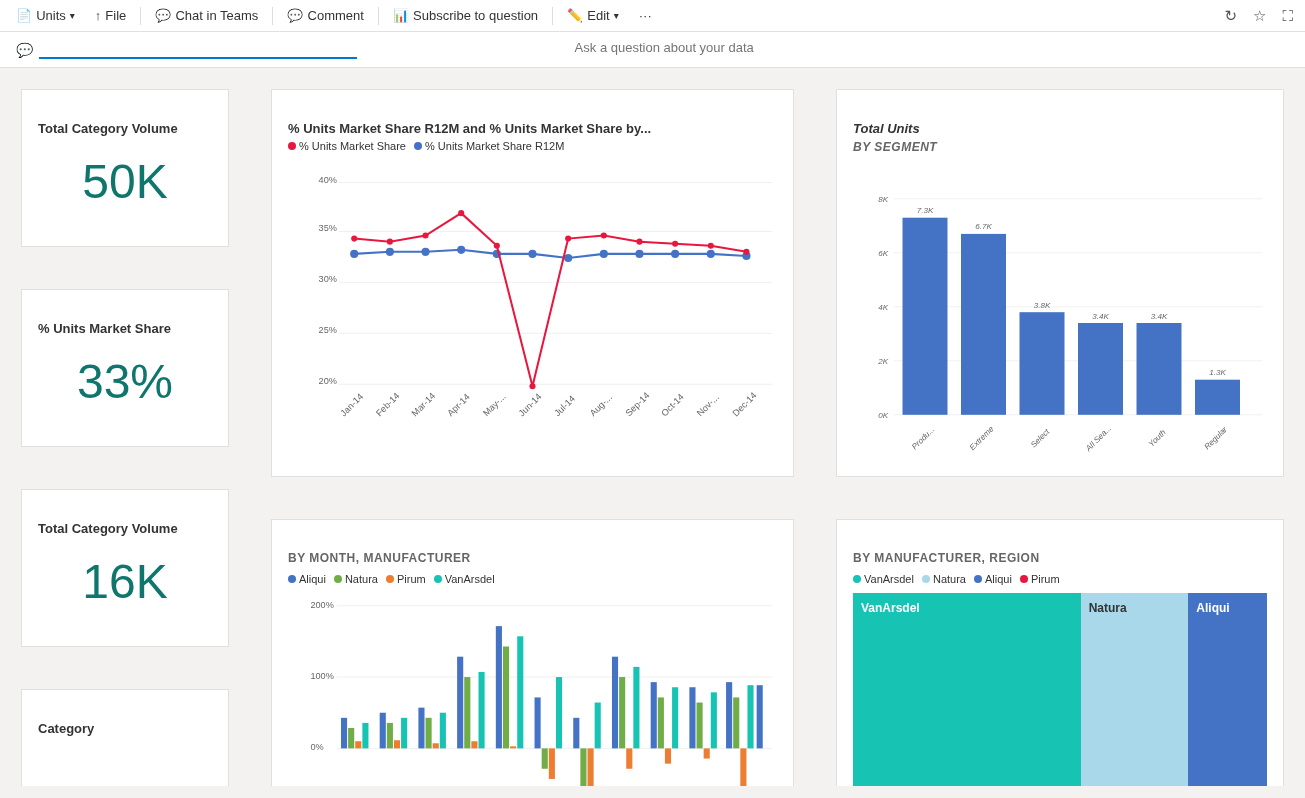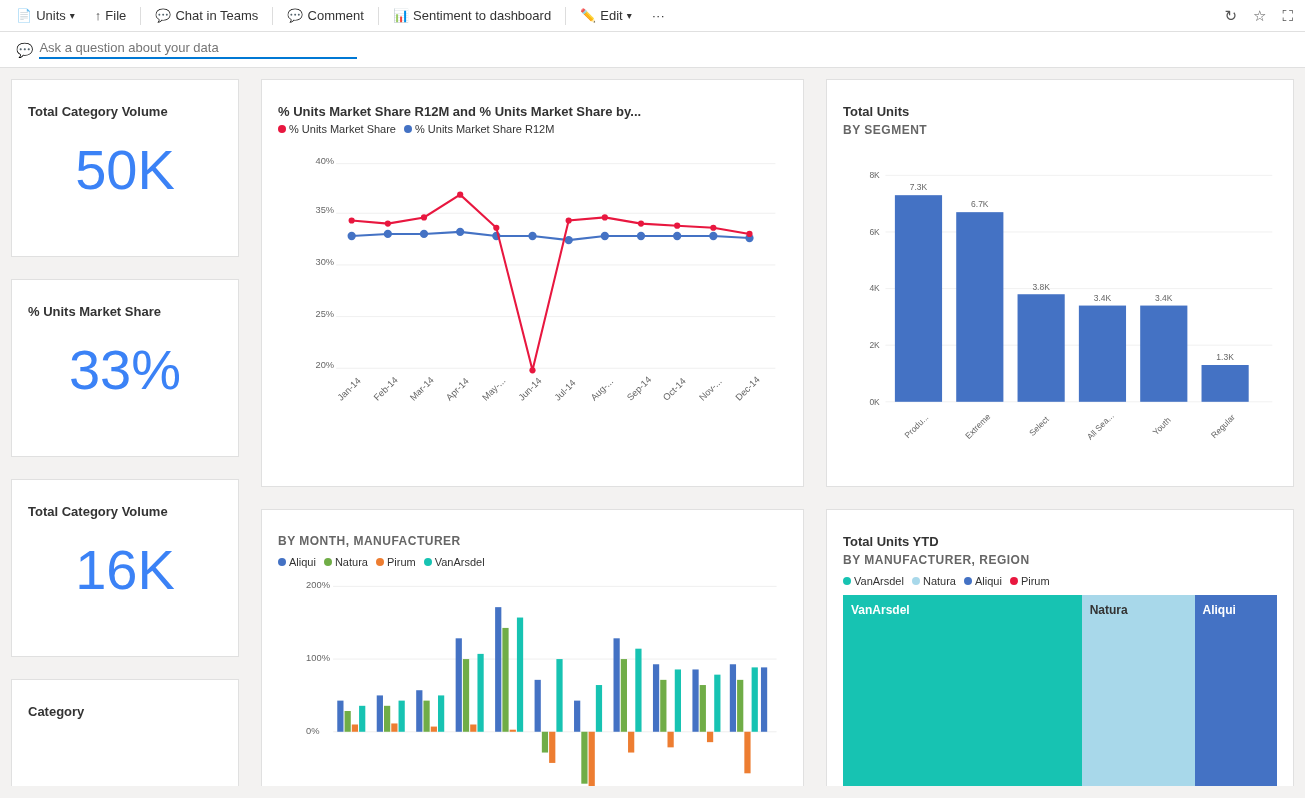--- a/index.html
+++ b/index.html
@@ -36,28 +36,28 @@
       grid-template-columns: 250px 1fr 490px;
       grid-template-rows: 430px 370px;
       gap: 0;
       height: calc(798px - 32px - 48px);
       background: #f3f2f1;
     }
 
     .card {
       background: #fff;
       border: 1px solid #e0e0e0;
-      margin: 11px;
-      padding: 24px 16px;
+      margin: 21px;
+      padding: 31px 16px;
       overflow: hidden;
     }
 
     .card-title { font-size: 13px; font-weight: 600; color: #333; margin-bottom: 4px; }
     .card-subtitle { font-size: 12px; font-weight: 600; color: #666; text-transform: uppercase; letter-spacing: 0.5px; margin-bottom: 8px; }
-    .big-number { font-size: 56px; font-weight: 300; color: #3b82f6; line-height: 1.1; margin-top: 20px; text-align: center; }
+    .big-number { font-size: 48px; font-weight: 300; color: #0f766e; line-height: 1.1; margin-top: 20px; text-align: center; }
 
     
     .legend { display: flex; flex-wrap: wrap; gap: 8px; margin-bottom: 8px; font-size: 11px; }
     .legend-item { display: flex; align-items: center; gap: 3px; }
     .legend-dot { width: 8px; height: 8px; border-radius: 50%; display: inline-block; }
 
     
     svg { overflow: visible; }
 
     
@@ -82,42 +82,42 @@
     <span>Chat in Teams</span>
   </div>
   <div class="toolbar-sep"></div>
   <div class="toolbar-item">
     <span>💬</span>
     <span>Comment</span>
   </div>
   <div class="toolbar-sep"></div>
   <div class="toolbar-item">
     <span>📊</span>
-    <span>Sentiment to dashboard</span>
+    <span>Subscribe to question</span>
   </div>
   <div class="toolbar-sep"></div>
   <div class="toolbar-item">
     <span>✏️</span>
     <span>Edit</span>
     <span style="font-size:10px;">▾</span>
   </div>
   <div class="toolbar-item">
     <span>···</span>
   </div>
   <div class="toolbar-right">
     <span class="icon-btn">↻</span>
     <span class="icon-btn">☆</span>
     <span class="icon-btn">⛶</span>
   </div>
 </div>
 
 <div class="qna-bar">
   <span style="color:#0078d4; font-size:14px;">💬</span>
   <div style="flex:1;">
-    <input type="text" style="width: 100%; border: none; outline: none; font-size: 13px;" placeholder="Ask a question about your data">
+    <input type="text" style="width: 100%; border: none; outline: none; font-size: 13px; text-align: center;" placeholder="Ask a question about your data">
     <div class="qna-underline"></div>
   </div>
 </div>
 
 <div class="dashboard">
 
   <div style="grid-column:1; grid-row:1/3; display:flex; flex-direction:column; gap:0;">
 
     <div class="card" style="flex:1;">
       <div class="card-title">Total Category Volume</div>
@@ -203,21 +203,21 @@
       <text x="230" y="250" class="axis-label" transform="rotate(-45,230,250)">Jun-14</text>
       <text x="265" y="250" class="axis-label" transform="rotate(-45,265,250)">Jul-14</text>
       <text x="300" y="250" class="axis-label" transform="rotate(-45,300,250)">Aug-...</text>
       <text x="335" y="250" class="axis-label" transform="rotate(-45,335,250)">Sep-14</text>
       <text x="370" y="250" class="axis-label" transform="rotate(-45,370,250)">Oct-14</text>
       <text x="405" y="250" class="axis-label" transform="rotate(-45,405,250)">Nov-...</text>
       <text x="440" y="250" class="axis-label" transform="rotate(-45,440,250)">Dec-14</text>
     </svg>
   </div>
 
-  <div class="card" style="grid-column:3; grid-row:1;">
+  <div class="card" style="grid-column:3; grid-row:1;font-style:italic;">
     <div class="card-title">Total Units</div>
     <div class="card-subtitle">BY SEGMENT</div>
     <svg width="100%" height="340" viewBox="0 0 460 320">
 
       <text x="28" y="15" class="axis-label">8K</text>
       <text x="28" y="75" class="axis-label">6K</text>
       <text x="28" y="135" class="axis-label">4K</text>
       <text x="28" y="195" class="axis-label">2K</text>
       <text x="28" y="255" class="axis-label">0K</text>
 
@@ -351,21 +351,20 @@
       <text x="290" y="240" class="axis-label" text-anchor="middle" transform="rotate(-45,290,240)">Jul-14</text>
       <text x="328" y="240" class="axis-label" text-anchor="middle" transform="rotate(-45,328,240)">Aug-14</text>
       <text x="366" y="240" class="axis-label" text-anchor="middle" transform="rotate(-45,366,240)">Sep-14</text>
       <text x="404" y="240" class="axis-label" text-anchor="middle" transform="rotate(-45,404,240)">Oct-14</text>
       <text x="438" y="240" class="axis-label" text-anchor="middle" transform="rotate(-45,438,240)">Nov-14</text>
       <text x="463" y="240" class="axis-label" text-anchor="middle" transform="rotate(-45,463,240)">Dec-14</text>
     </svg>
   </div>
 
   <div class="card" style="grid-column:3; grid-row:2;">
-    <div class="card-title">Total Units YTD</div>
     <div class="card-subtitle">BY MANUFACTURER, REGION</div>
     <div class="legend">
       <div class="legend-item">
         <span class="legend-dot" style="background:#17c3b2;"></span>
         <span>VanArsdel</span>
       </div>
       <div class="legend-item">
         <span class="legend-dot" style="background:#a8d8ea;"></span>
         <span>Natura</span>
       </div>

